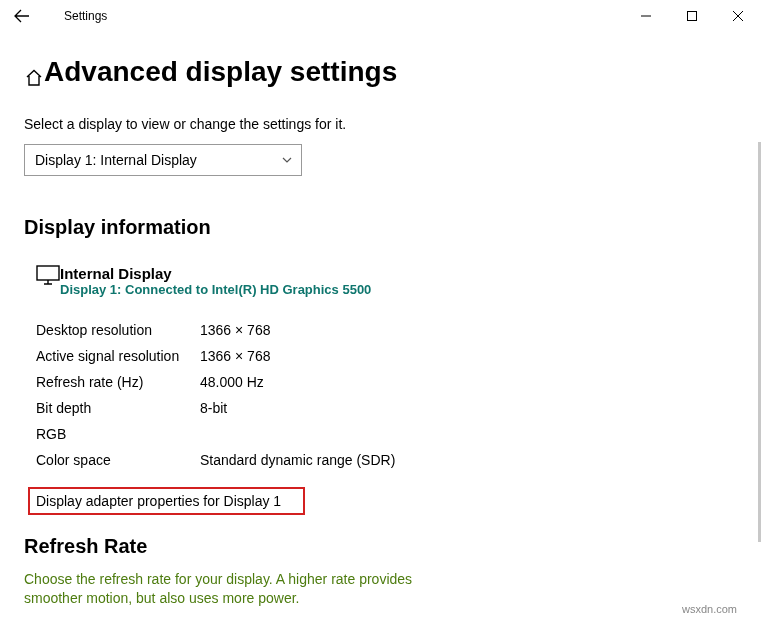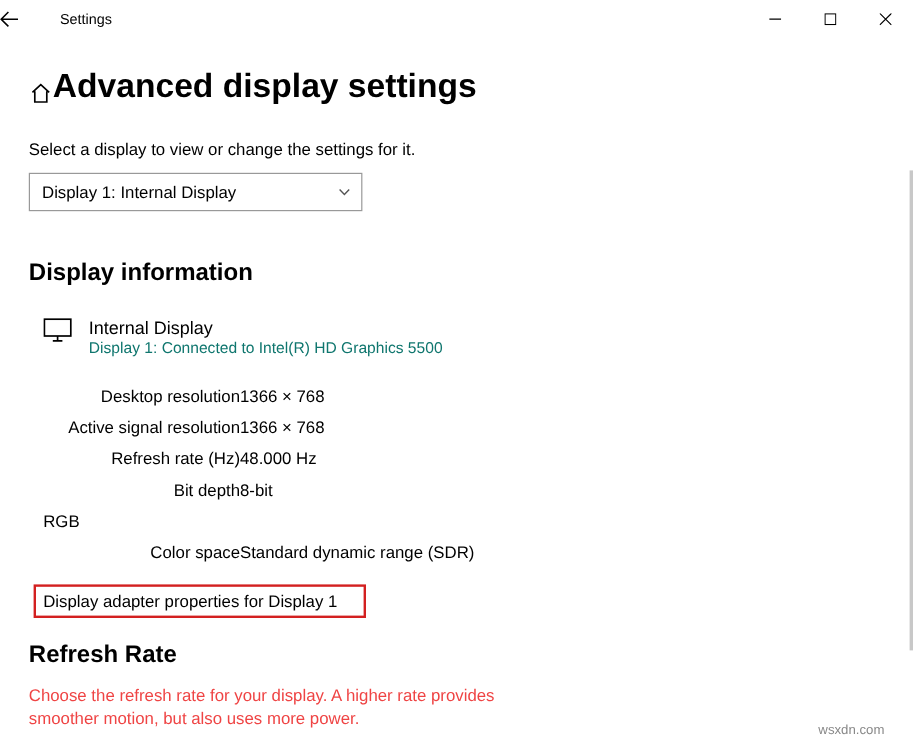--- a/index.html
+++ b/index.html
@@ -9,21 +9,21 @@
       color: #000000;
       width: 761px;
       height: 619px;
       overflow: hidden;
       position: relative;
     }
     .titlebar {
       display: flex;
       align-items: center;
       height: 32px;
-      padding: 0 0 0 0;
+      padding: 0 0 0 14px;
       text-align: right;
     }
     .titlebar .back {
       width: 32px;
       display: flex;
       align-items: center;
       justify-content: flex-start;
     }
     .titlebar .title {
       font-size: 12px;
@@ -70,56 +70,56 @@
     .dropdown .chevron {
       margin-left: auto;
     }
     h2.section {
       font-size: 20px;
       font-weight: 600;
       margin-bottom: 26px;
     }
     .display-row {
       display: flex;
-      gap: 14px;
       margin-bottom: 20px;
       padding-left: 12px;
+      font-weight: bold;
     }
     .monitor-icon { flex-shrink: 0; }
     .display-name {
       font-size: 15px;
     }
     .display-sub {
       font-size: 13px;
       color: #0f766e;
     }
     .info-grid {
       padding-left: 12px;
       margin-bottom: 14px;
     }
     .info-row {
       display: flex;
       font-size: 14px;
       line-height: 26px;
     }
-    .info-label { width: 164px; text-align: right; }
+    .info-label { width: 164px; }
     .adapter-link-wrap {
       margin-left: 4px;
       margin-bottom: 20px;
     }
     .adapter-link {
       display: inline-block;
       border: 2px solid #d32020;
       padding: 4px 22px 4px 6px;
       font-size: 14px;
       cursor: pointer;
     }
     .refresh-desc {
       font-size: 14px;
-      color: #ef4444;
+      color: #4d7c0f;
       max-width: 440px;
       line-height: 1.35;
       margin-bottom: 24px;
     }
     .scrollbar {
       position: absolute;
       right: 0;
       top: 142px;
       width: 3px;
       height: 400px;

